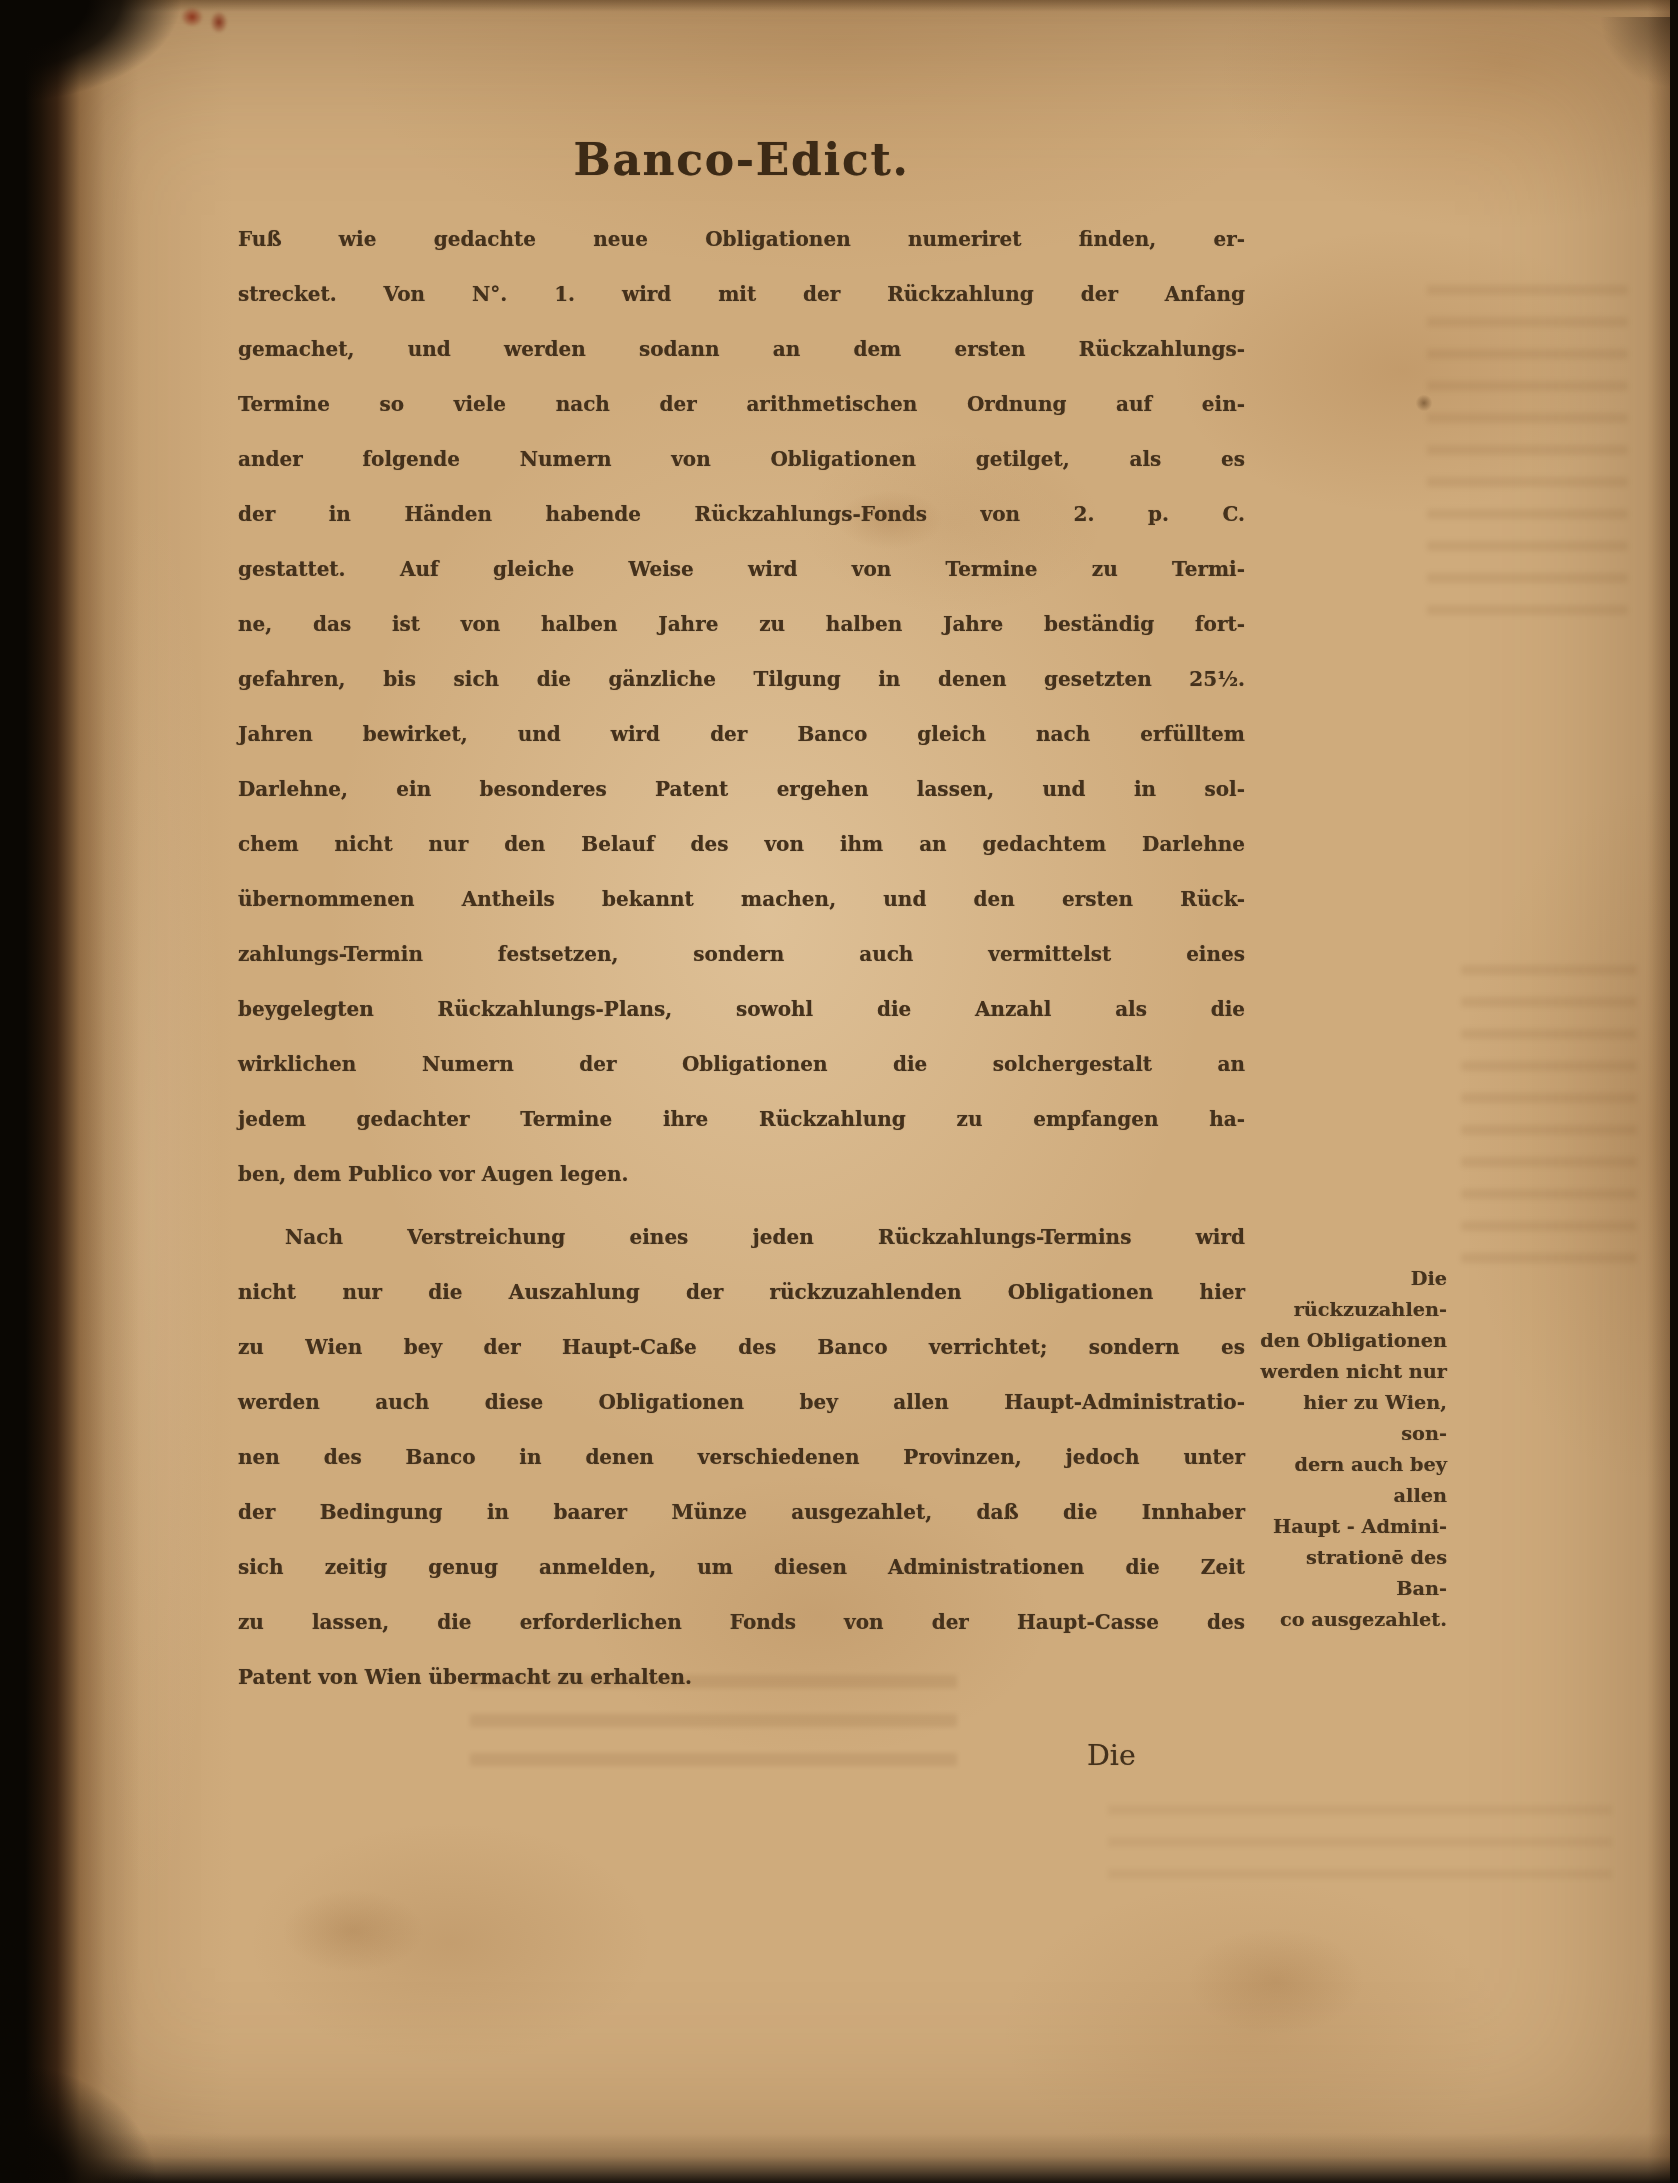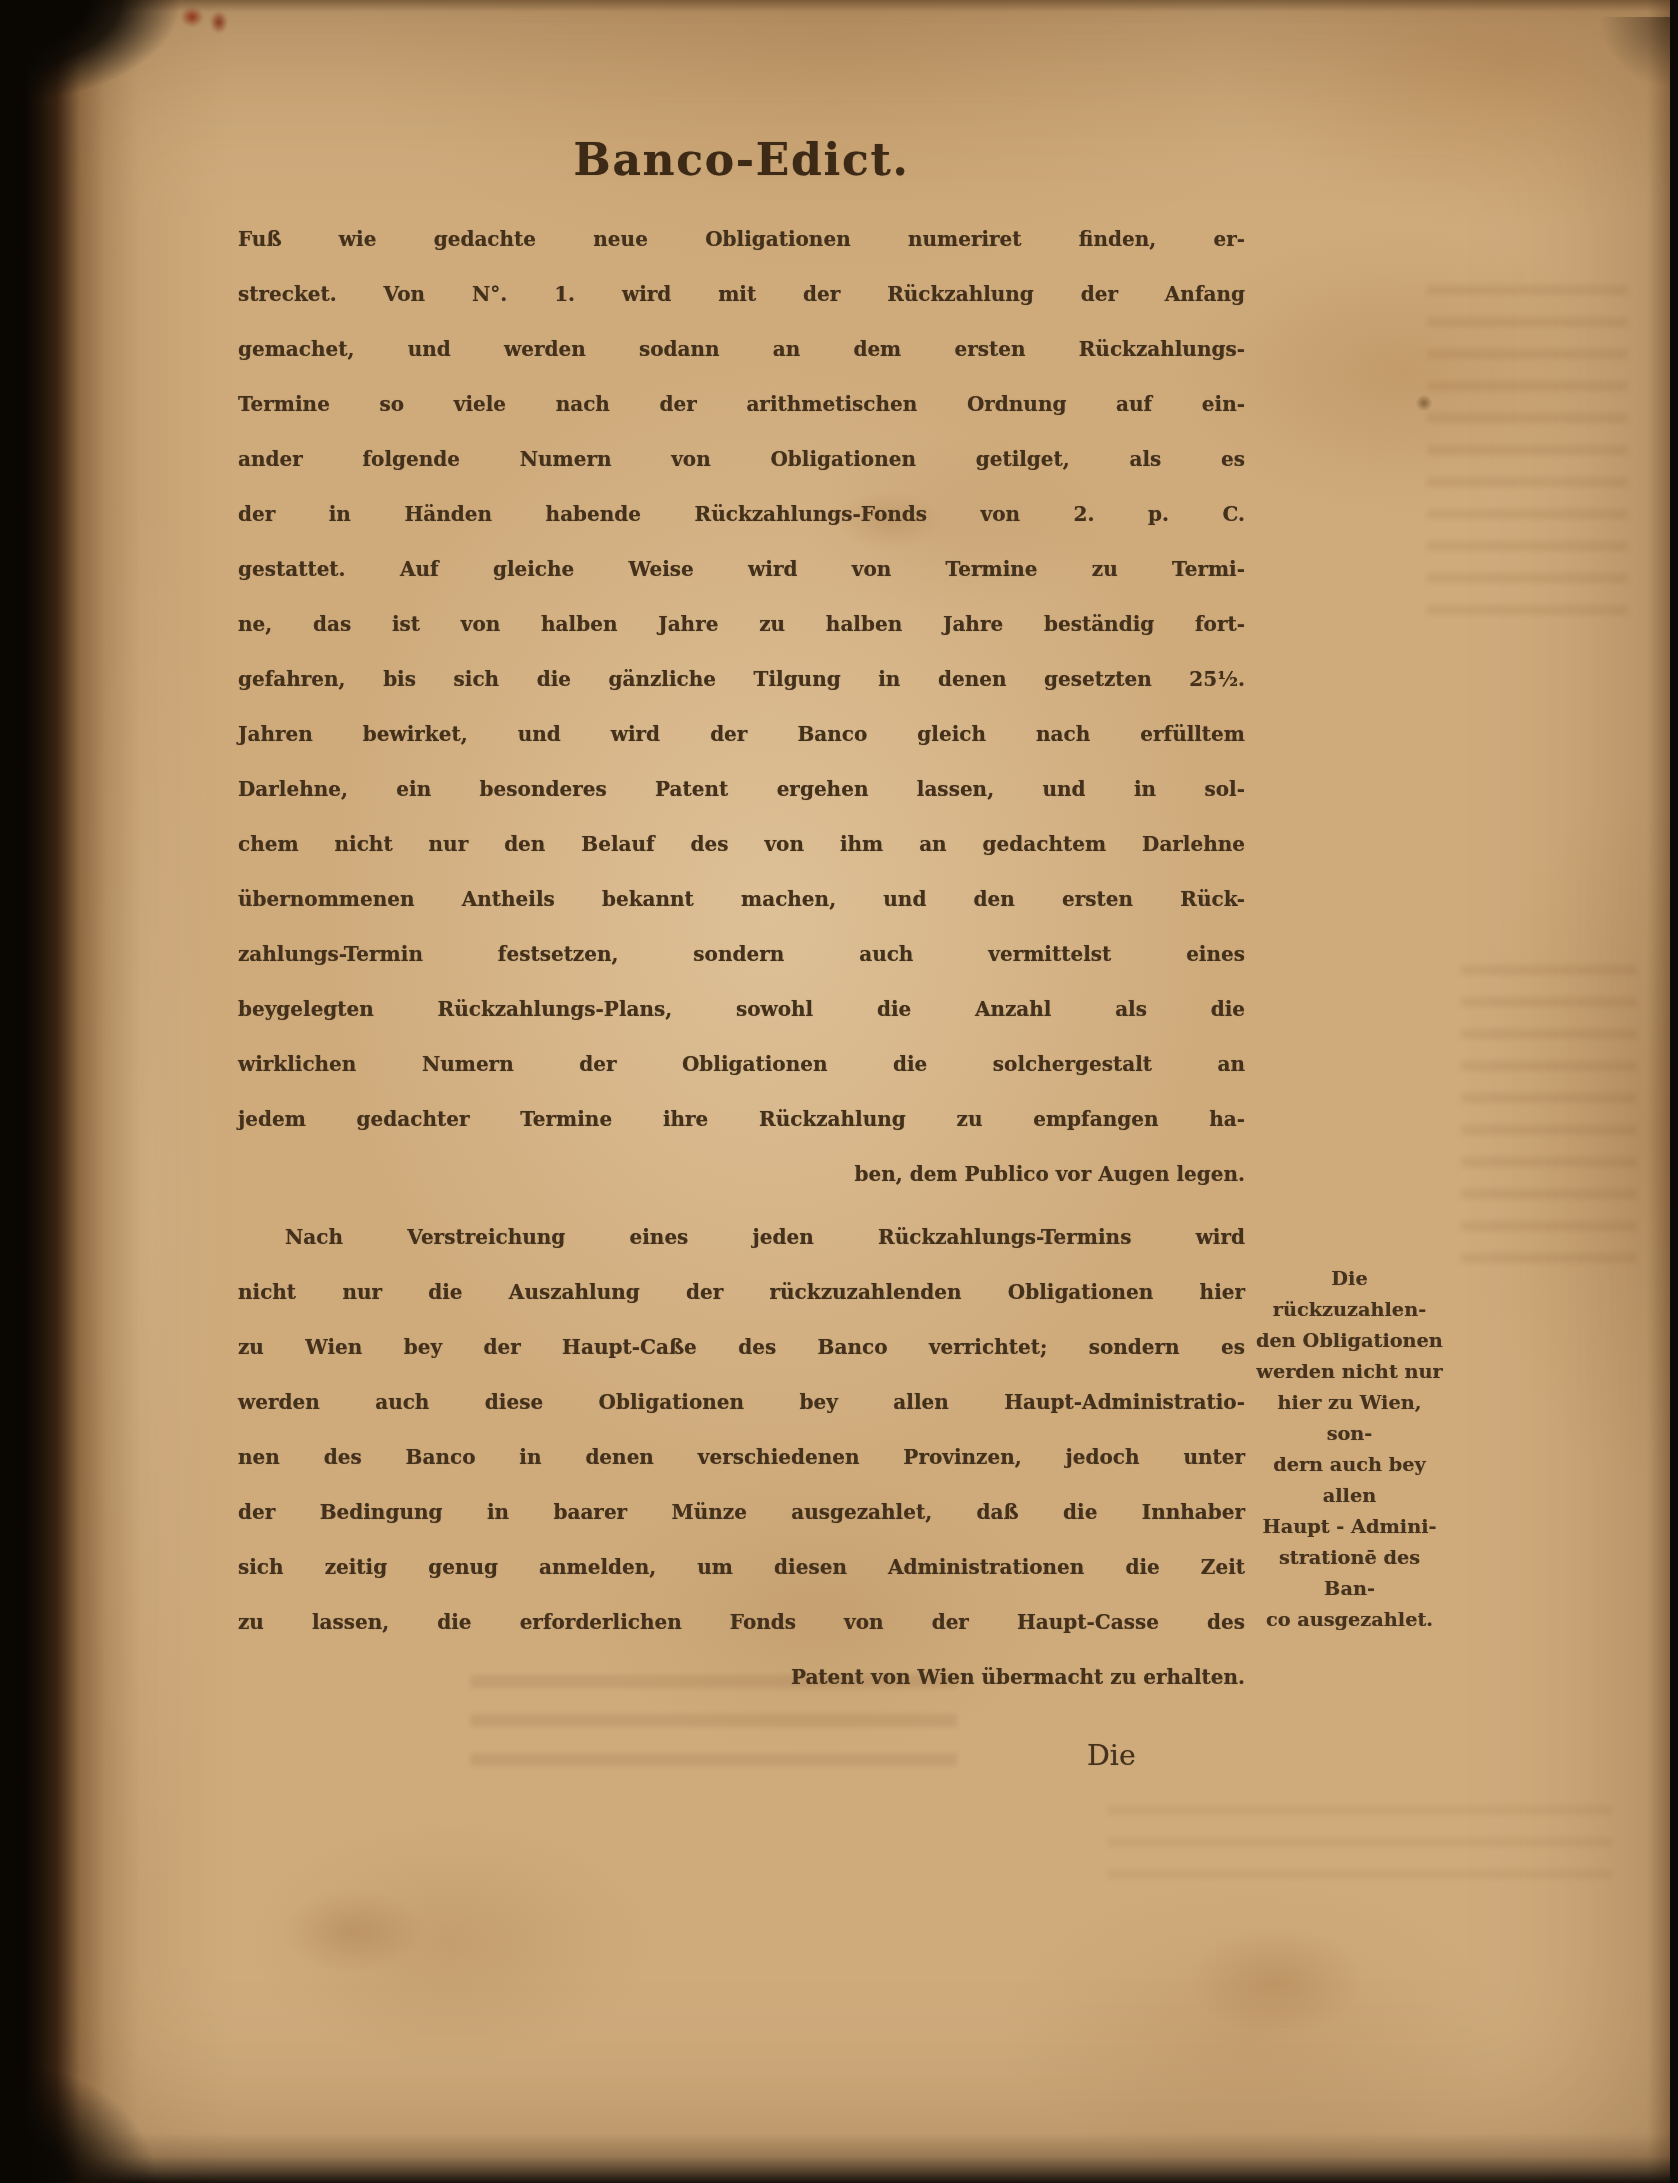--- a/index.html
+++ b/index.html
@@ -72,28 +72,28 @@
     position: absolute; left: 238px; top: 134px; width: 1007px; z-index: 5;
     text-align: center; font-size: 44px; font-weight: 700; letter-spacing: 1.7px;
     color: #3c2a16; text-shadow: 0 0 0.8px rgba(60,42,22,0.6);
   }
   .main {
     position: absolute; left: 238px; top: 212px; width: 1007px; z-index: 5;
     font-size: 20px; line-height: 55px; font-weight: 700;
     color: #44311c; text-align: justify; text-shadow: 0 0 0.8px rgba(68,49,28,0.55);
   }
   .just { display: block; white-space: pre-line; text-align-last: justify; }
-  .lastline { display: block; text-align: right; }
+  .lastline { display: block; text-align: left; }
   .para-2 { margin-top: 8.4px; }
   .para-2 .just { text-indent: 47px; }
 
   .margin-note {
     position: absolute; left: 1252px; top: 1263px; width: 195px; z-index: 5;
     font-size: 19.3px; line-height: 31px; font-weight: 700;
-    color: #46331d; white-space: pre-line; text-align: center;
+    color: #46331d; white-space: pre-line; text-align: right;
     text-shadow: 0 0 0.8px rgba(70,51,29,0.5);
   }
   .catchword {
     position: absolute; left: 1087px; top: 1739px; z-index: 5;
     font-size: 28.5px; font-weight: 400; color: #44311c;
     text-shadow: 0 0 0.8px rgba(68,49,28,0.55);
   }
 </style>
 </head>
 <body>

